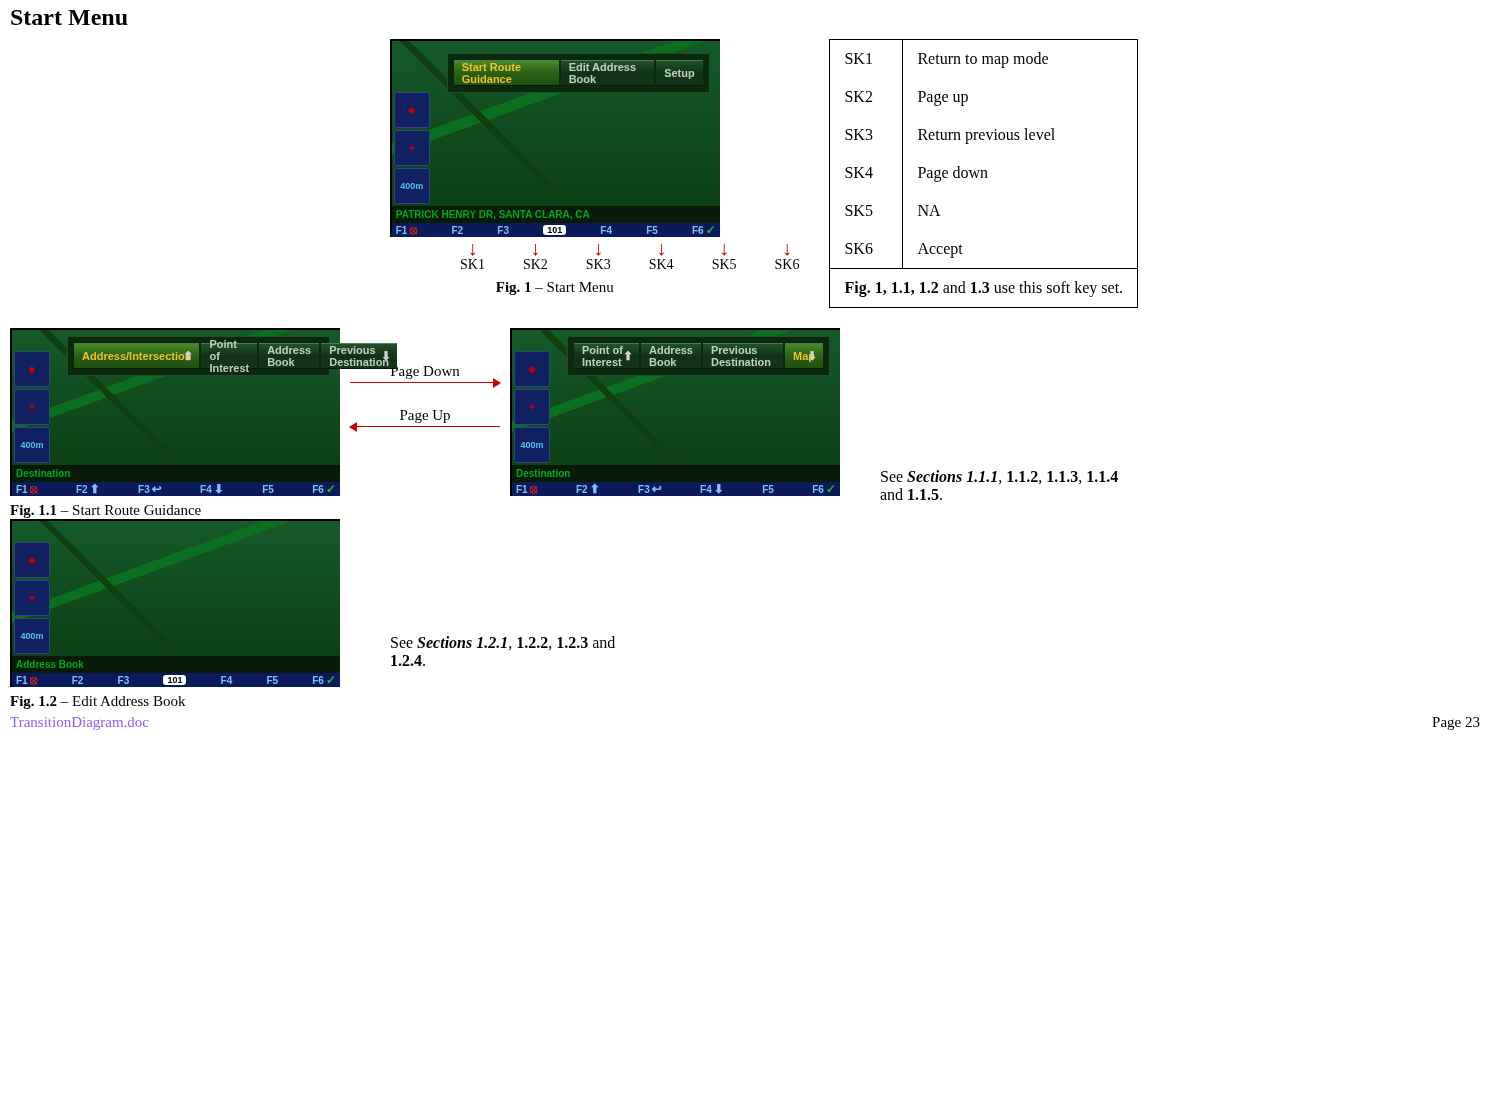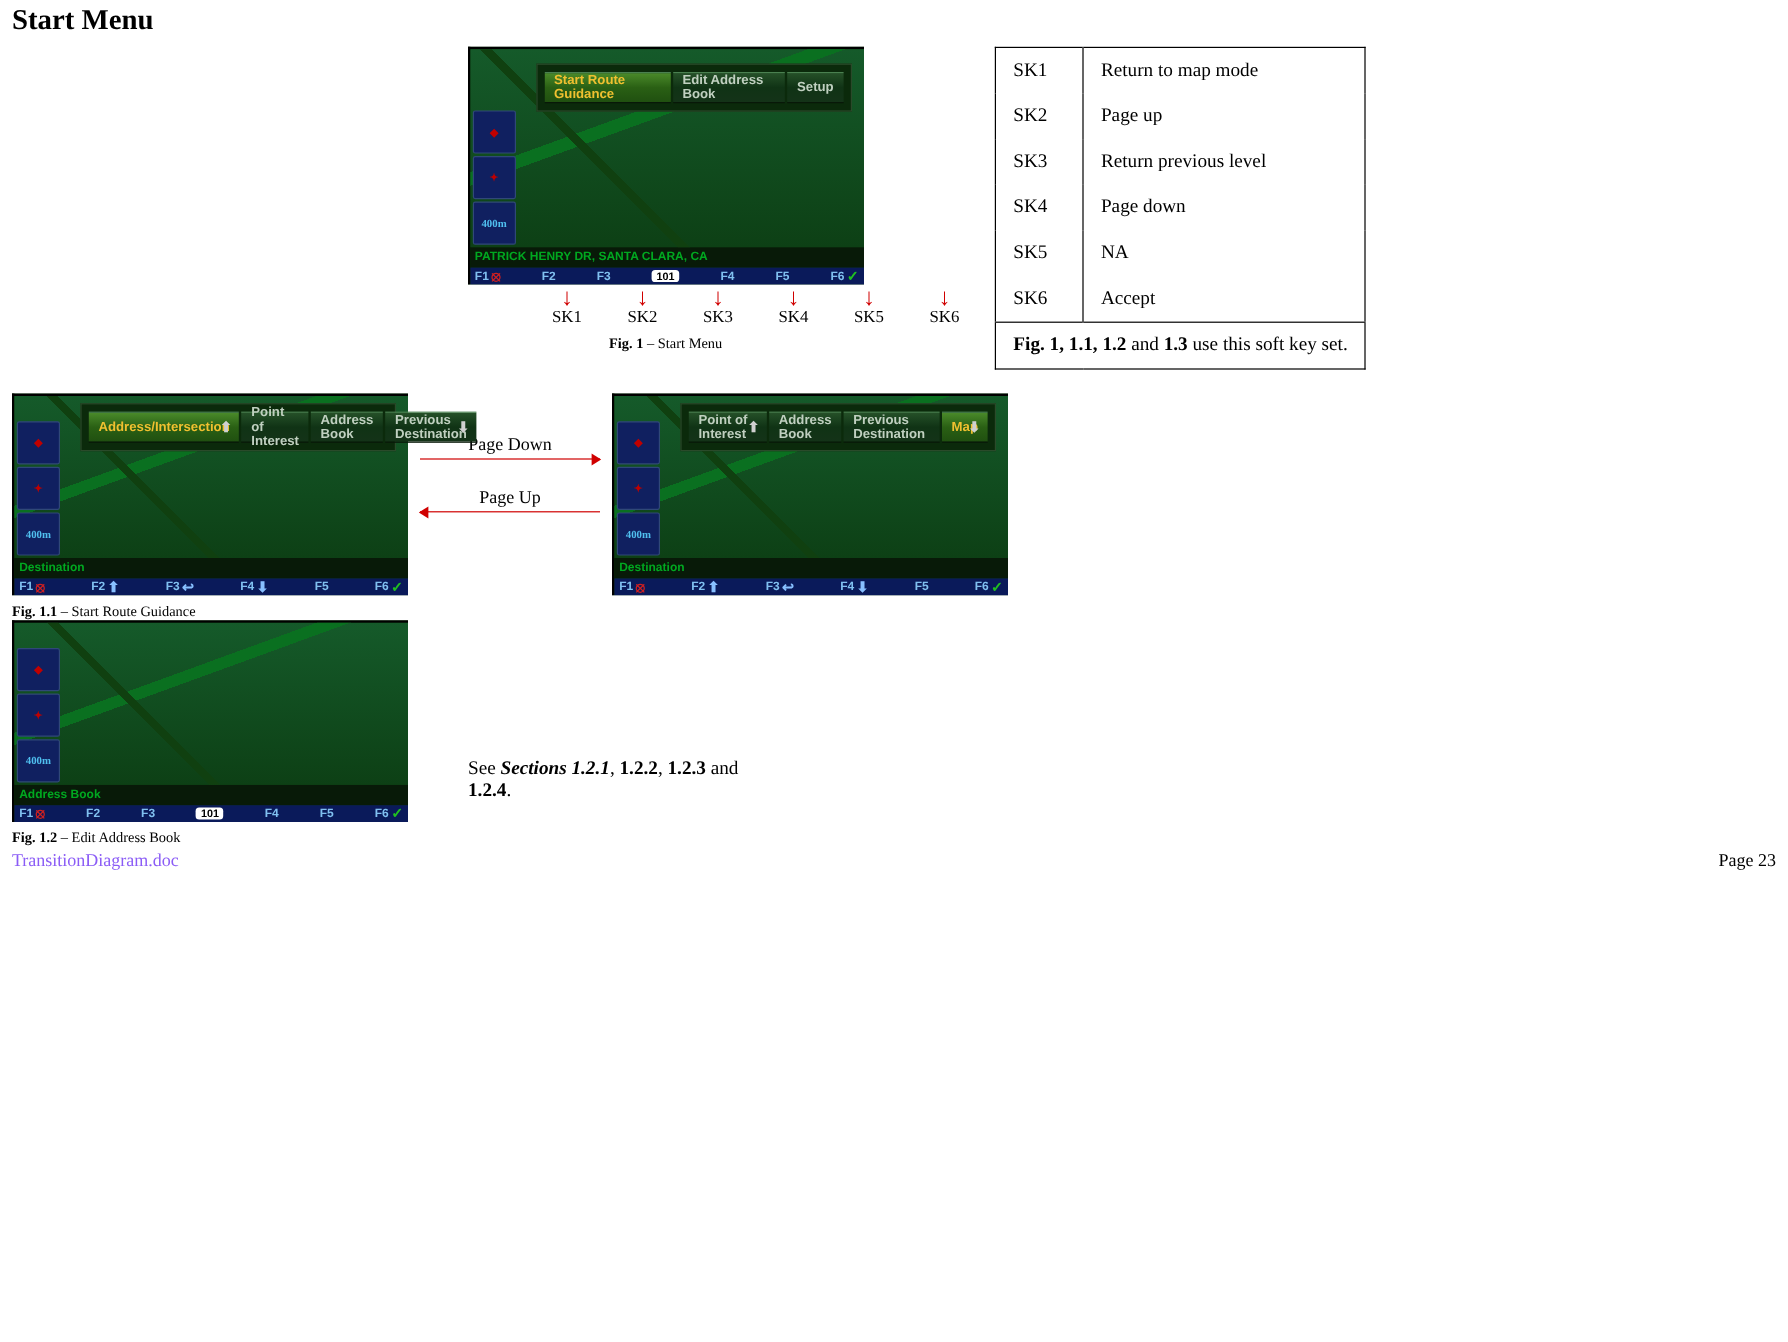--- a/index.html
+++ b/index.html
@@ -55,21 +55,21 @@
     align-items: center;
     justify-content: center;
     color: #80c0f0;
     border-radius: 2px;
     font-size: 9px;
   }
   .side-box.compass {
     background: #102060; color: #c00000; font-weight: bold;
   }
   .side-box.scale {
-    background: #102060; color: #50c0f0; font-size: 9px; font-weight: bold; font-family: Liberation Serif, serif;
+    background: #102060; color: #50c0f0; font-size: 9px; font-weight: bold;
   }
   .gps-menu {
     position: absolute;
     left: 55px; right: 10px; top: 12px;
     background: #0b2a0b;
     border: 1px solid #2a4a2a;
     padding: 6px;
     display: flex;
     flex-direction: row;
     gap: 2px;
@@ -130,21 +130,21 @@
     margin-top: 2px;
   }
   .sk-col {
     display: flex; flex-direction: column; align-items: center;
     font-size: 14px;
   }
   .red-arrow-down {
     color: #d00000; font-size: 20px; line-height: 18px; font-weight: bold;
   }
   .fig-caption {
-    font-size: 12px;
+    font-size: 15px;
     margin-top: 6px;
   }
   .fig-caption b { font-weight: bold; }
   .softkey-table {
     border: 1px solid black;
     border-collapse: collapse;
     font-size: 16px;
   }
   .softkey-table td {
     border: 0px solid black;
@@ -397,20 +397,23 @@
     <div class="gps-bottom">
       <span class="fk">F1 <span class="ic cross-red">⦻</span></span>
       <span class="fk">F2 <span class="ic arr-blue">⬆</span></span>
       <span class="fk">F3 <span class="ic arr-blue">↩</span></span>
       <span class="fk">F4 <span class="ic arr-blue">⬇</span></span>
       <span class="fk">F5</span>
       <span class="fk">F6 <span class="ic check-green">✓</span></span>
     </div>
   </div>
 
+  <div class="see-sections">
+    <span>See </span><span class="sections-bi">Sections 1.1.1</span><span>, </span><span class="sections-b">1.1.2</span><span>, </span><span class="sections-b">1.1.3</span><span>, </span><span class="sections-b">1.1.4</span><span> and </span><span class="sections-b">1.1.5</span><span>.</span>
+  </div>
 </div>
 
 <div class="layout-row2" style="margin-top:0px;">
   <div class="col-fig11">
     <div class="gps-screen">
       <div class="gps-main" style="height:135px;">
         <div class="gps-sidebar">
           <div class="side-box compass">◆</div>
           <div class="side-box compass">✦</div>
           <div class="side-box scale">400m</div>

